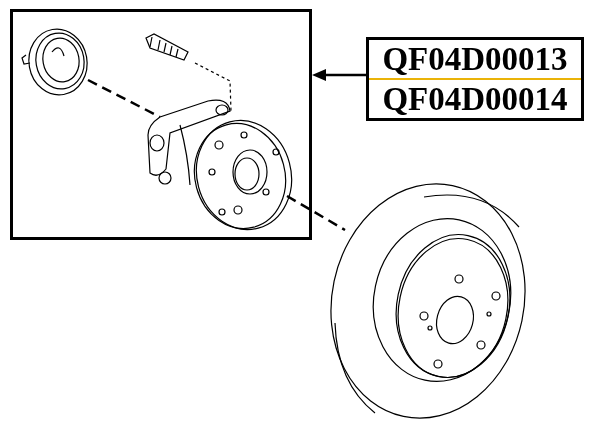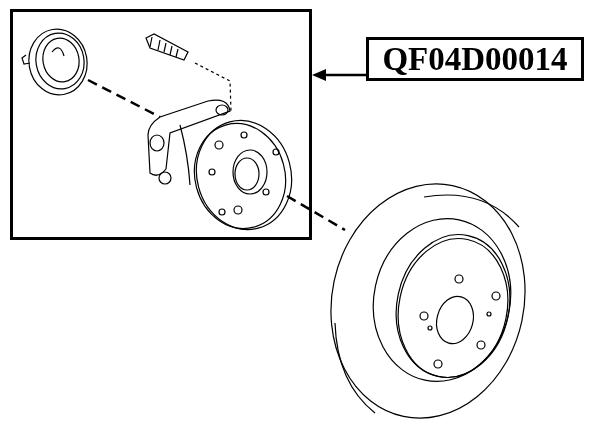--- a/index.html
+++ b/index.html
@@ -1,20 +1,20 @@
 <!DOCTYPE html>
 <html><head>
 <meta charset="utf-8">
 <style>
   html,body{margin:0;padding:0;background:#fff;}
   body{width:612px;height:445px;position:relative;overflow:hidden;font-family:"Liberation Serif",serif;}
   .frame{position:absolute;left:10px;top:9px;width:296px;height:225px;border:3px solid #000;}
   .labels{position:absolute;left:366px;top:37px;width:212px;border:3px solid #000;}
   .label{height:38px;line-height:38px;font-weight:bold;font-size:33px;text-align:center;color:#000;letter-spacing:0px;}
-  .label + .label{border-top:8px solid #eab308;}
+  .label + .label{border-top:2px solid #eab308;}
   svg{position:absolute;left:0;top:0;}
 </style>
 </head>
 <body>
 
 <svg width="612" height="445" viewBox="0 0 612 445">
   <g fill="none" stroke="#000" stroke-width="1.2">
 
     <g>
       <ellipse cx="58" cy="62" rx="29" ry="33" transform="rotate(-10 58 62)"></ellipse>
@@ -71,14 +71,15 @@
     </g>
 
     <line x1="366" y1="75" x2="318" y2="75" stroke-width="2.5"></line>
   </g>
   <polygon points="312,75 326,69 326,81" fill="#000"></polygon>
 </svg>
 
 <div class="frame"></div>
 
 <div class="labels">
+  <div class="label">QF04D00013</div>
   <div class="label">QF04D00014</div>
 </div>
 
 </body></html>

